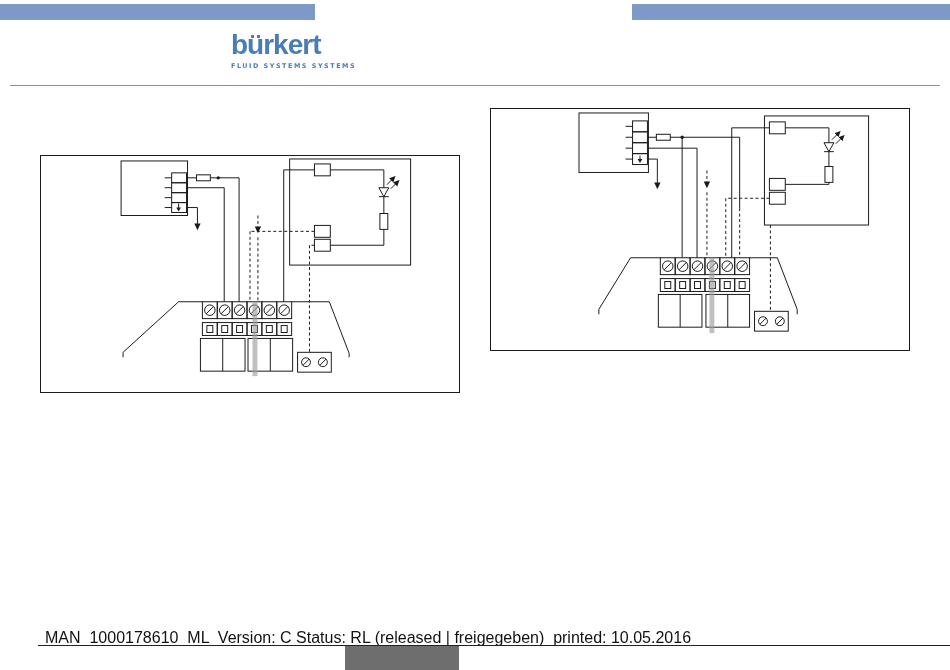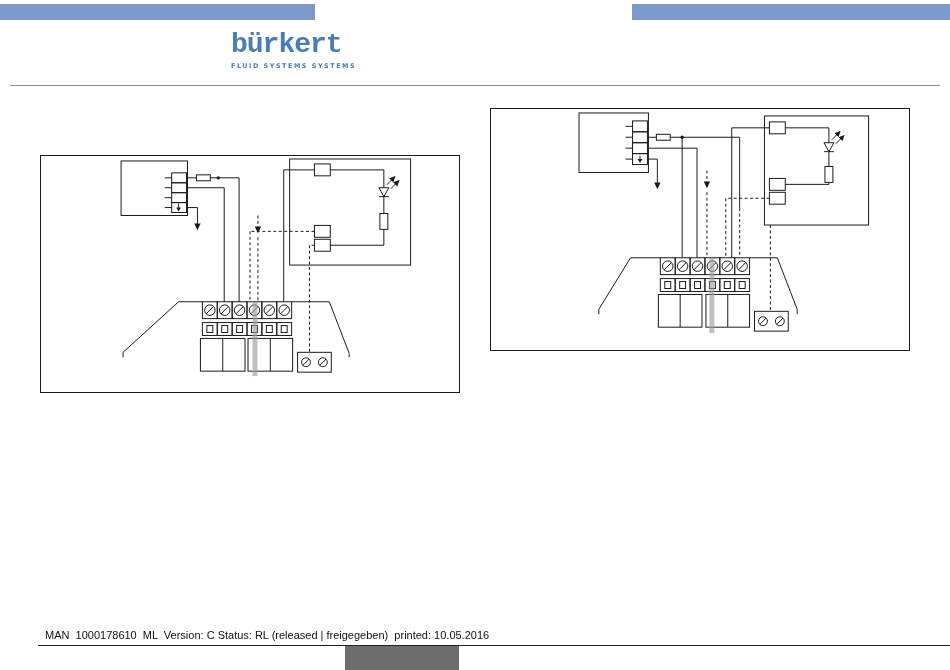--- a/index.html
+++ b/index.html
@@ -5,32 +5,32 @@
   html,body{margin:0;padding:0;}
   body{
     width:950px;height:670px;position:relative;background:#ffffff;
     font-family:"Liberation Sans", sans-serif;overflow:hidden;
   }
   .bar{position:absolute;top:4px;height:16px;background:var(--header-bar,#7d99c7);}
   .bar-left{left:0;width:315px;}
   .bar-right{left:632px;width:318px;}
   .logo{position:absolute;left:231px;top:31px;width:110px;}
   .logo-brand{
-    font-family:Liberation Mono, monospace;font-weight:bold;font-size:28px;
+    font-family:Liberation Sans, sans-serif;font-weight:bold;font-size:28px;
     line-height:1;color:var(--logo-blue,#4a7cb5);letter-spacing:-1px;
   }
   .logo-tagline{
     font-family:"DejaVu Sans", sans-serif;font-weight:bold;font-size:6.4px;
     letter-spacing:1.55px;color:var(--logo-blue,#4a7cb5);margin-top:3px;white-space:nowrap;
   }
   .header-rule{position:absolute;top:85px;left:10px;width:930px;border-top:1px solid #8f8f8f;}
   .diagram{position:absolute;border:1px solid #1a1a1a;background:#fff;}
   .diagram-left{left:40px;top:155px;width:418px;height:236px;}
   .diagram-right{left:490px;top:108px;width:418px;height:241px;}
-  .footer-text{position:absolute;left:45px;top:629px;font-size:11px;color:#111;white-space:pre;text-align:center;}
+  .footer-text{position:absolute;left:45px;top:629px;font-size:16px;color:#111;white-space:pre;text-align:center;}
   .footer-rule{position:absolute;top:645px;left:38px;width:912px;border-top:1px solid #222;}
   .page-indicator{position:absolute;left:345px;top:646px;width:114px;height:24px;background:var(--page-indicator-gray,#6e6e6e);}
   svg{display:block;}
 </style>
 </head>
 <body>
 
 <div class="bar bar-left"></div>
 <div class="bar bar-right"></div>
 

